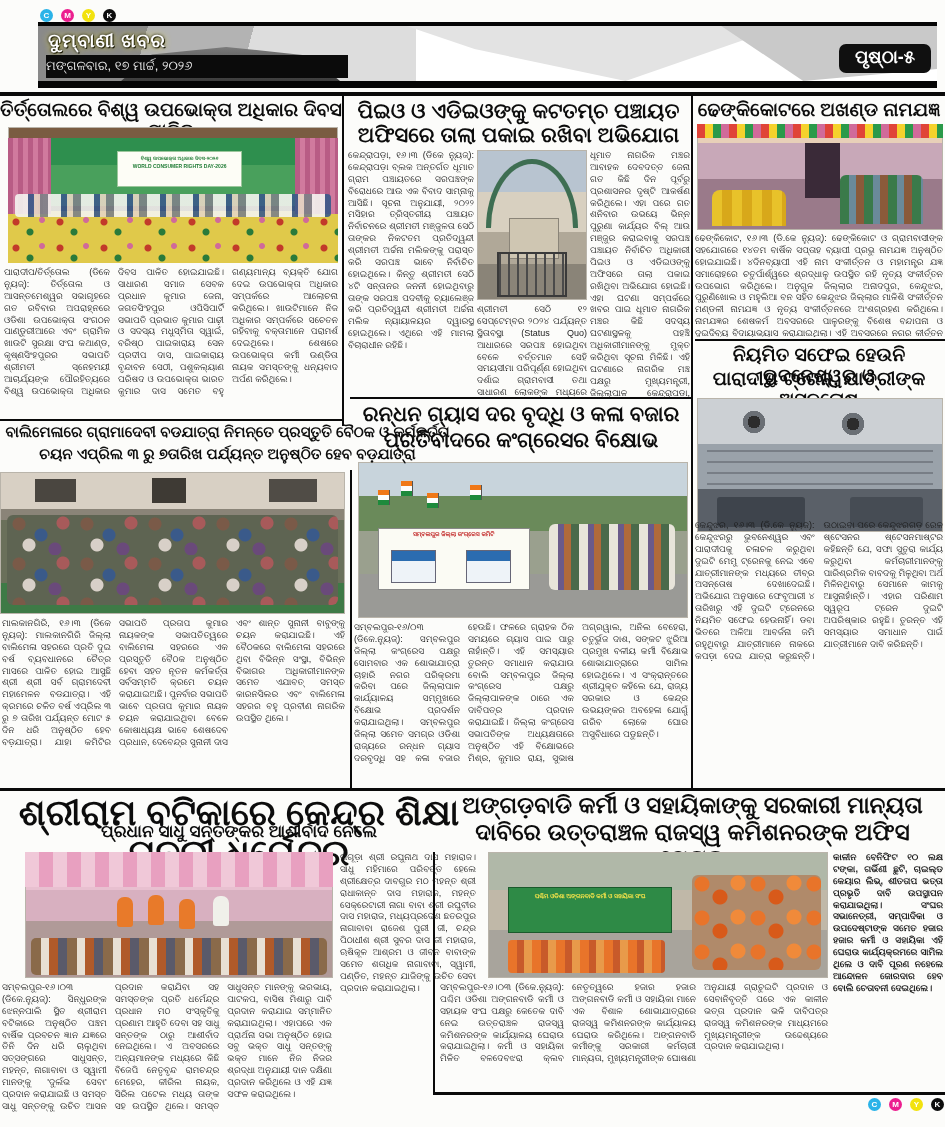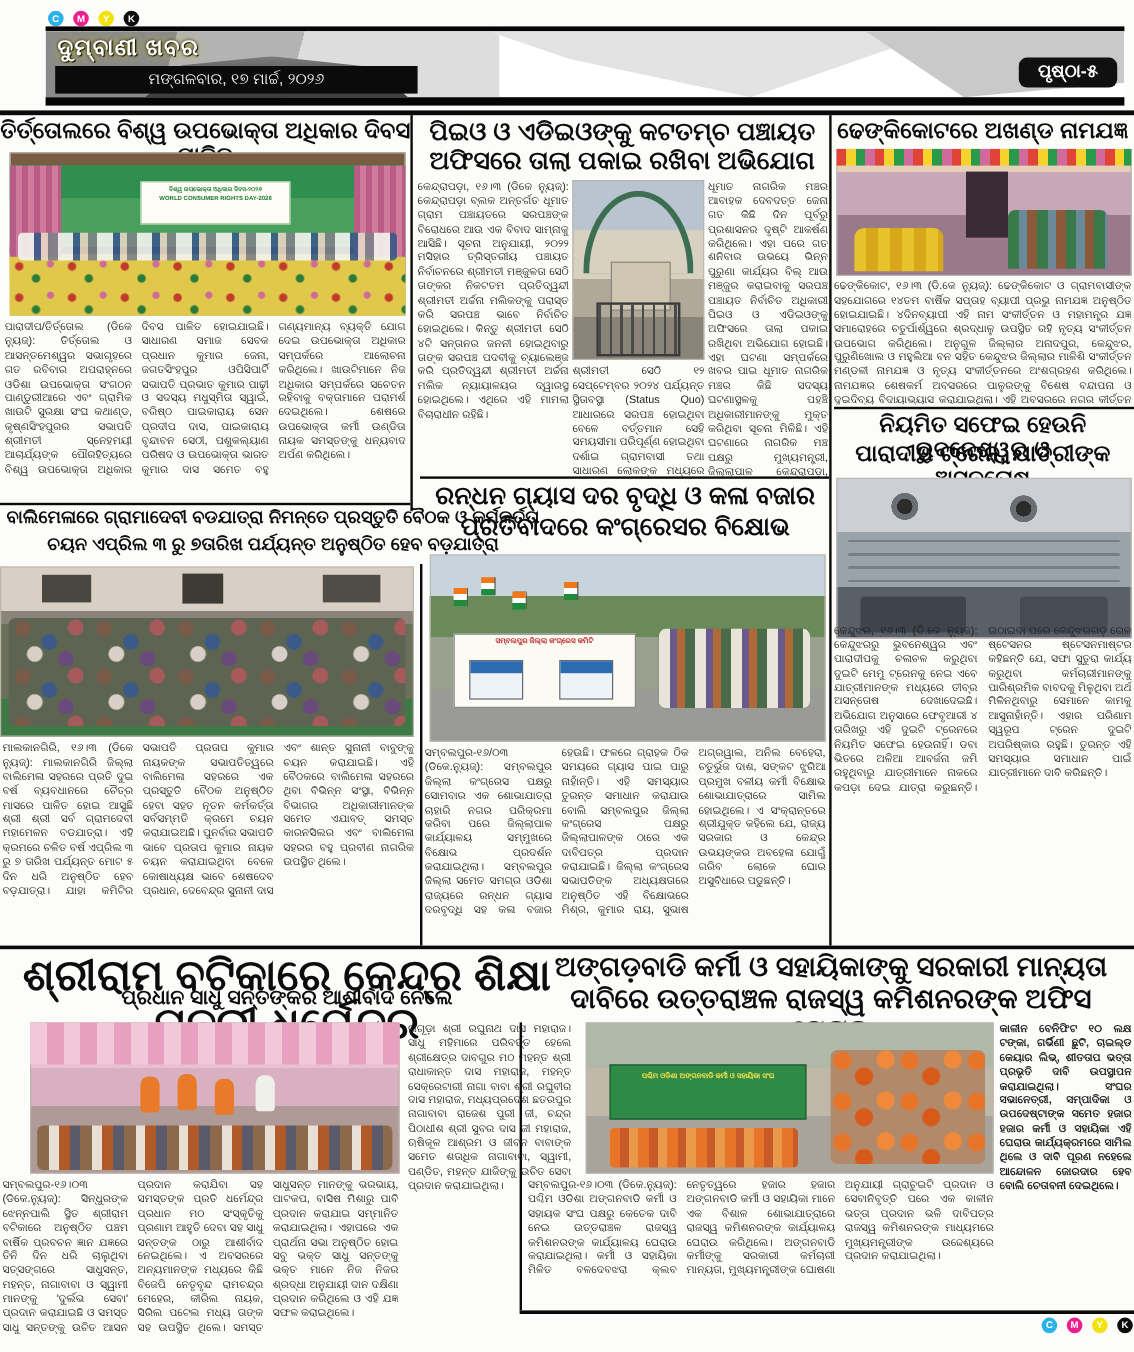--- a/index.html
+++ b/index.html
@@ -25,26 +25,26 @@
   .mast-hut { position:absolute; left:22%; bottom:0; width:58%; height:62%;
     background:linear-gradient(180deg,#7a7a7a,#3c3c3c);
     clip-path:polygon(0 100%,14% 22%,48% 0,86% 26%,100% 100%); }
   .mtn-a { position:absolute; right:17%; top:0; width:42%; height:100%; background:#e3e3e3;
     clip-path:polygon(0 0,100% 0,58% 100%,18% 42%); }
   .mtn-b { position:absolute; right:0; top:0; width:24%; height:100%; background:#c9c9c9;
     clip-path:polygon(0 0,100% 0,100% 78%,38% 100%); }
   .mast-brand { position:absolute; left:10px; top:4px; font-size:19px; font-weight:bold; color:#fff;
     text-shadow:0 0 3px #000, 0 0 7px #d8ce2e, 1px 1px 0 #000; letter-spacing:1px; }
   .mast-date { position:absolute; left:8px; bottom:3px; width:302px; background:#0b0b0b; color:#f0f0f0;
-    font-size:13px; text-align:center; padding:3px 0 4px; }
+    font-size:13px; padding:3px 0 4px; }
   .mast-title { position:absolute; left:310px; top:24px; width:310px; text-align:center;
     font-size:33px; font-weight:bold; color:#0d0d0d;
     text-shadow:-2px -2px 0 #fff,2px -2px 0 #fff,-2px 2px 0 #fff,2px 2px 0 #fff,0 0 7px rgba(0,0,0,.45); }
   .page-badge { position:absolute; right:6px; bottom:8px; background:#101010; color:#fff;
-    font-size:15px; font-weight:bold; padding:3px 16px 5px; border-radius:7px; }
+    font-size:18px; font-weight:bold; padding:3px 16px 5px; border-radius:7px; }
 
   
   .hl { position:absolute; text-align:center; font-weight:bold; color:#0c0c0c; line-height:1.12; }
   .body-txt { position:absolute; font-size:9px; line-height:1.32; text-align:justify; color:#1c1c1c;
     overflow:hidden; word-break:break-word; }
   .cols3 { column-count:3; column-gap:8px; }
   .cols2 { column-count:2; column-gap:9px; }
 
   
   .photo { position:absolute; overflow:hidden; background:#c9c4ba; box-shadow:0 0 0 1px #b9b4aa inset; }

